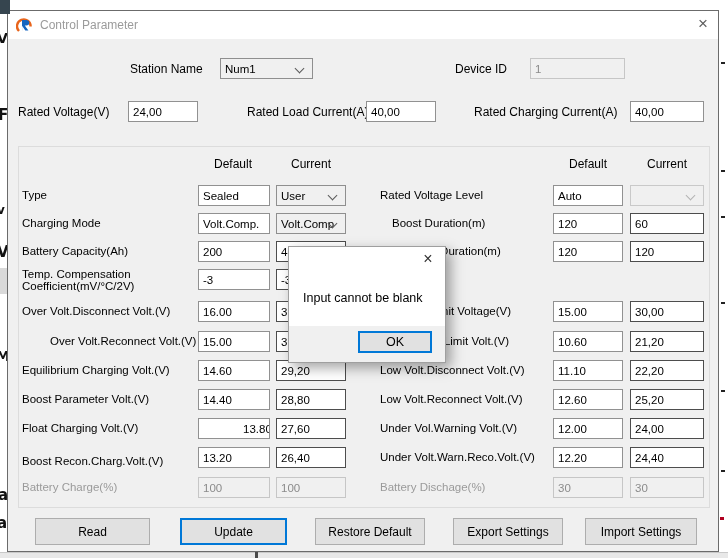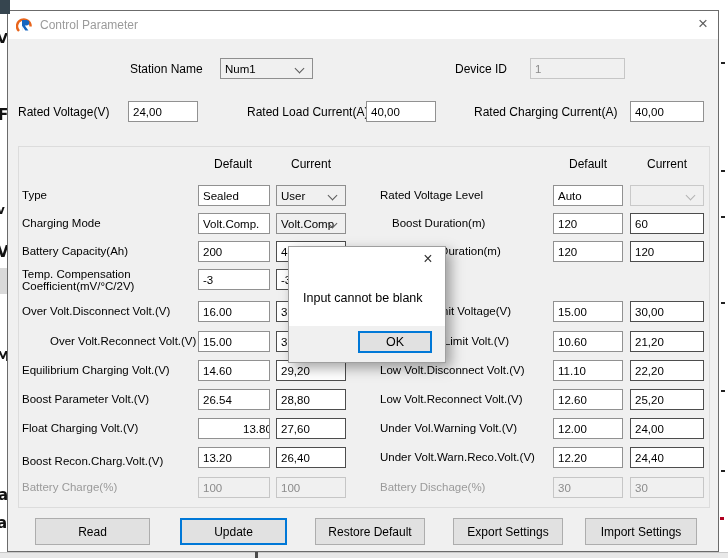--- a/index.html
+++ b/index.html
@@ -113,21 +113,21 @@
         <div class="row-lbl" style="left: 14px; top: 290px; width: 172px; height: 21px;">Over Volt.Disconnect Volt.(V)</div>
         <div class="field" style="left: 190px; top: 290px; width: 72px;">16.00</div>
         <div class="field current" style="left: 268px; top: 290px; width: 70px;">32,00</div>
         <div class="row-lbl" style="left: 14px; top: 320px; width: 172px; height: 21px; margin-left: 28px;">Over Volt.Reconnect Volt.(V)</div>
         <div class="field" style="left: 190px; top: 320px; width: 72px;">15.00</div>
         <div class="field current" style="left: 268px; top: 320px; width: 70px;">30,00</div>
         <div class="row-lbl" style="left: 14px; top: 349px; width: 172px; height: 21px;">Equilibrium Charging Volt.(V)</div>
         <div class="field" style="left: 190px; top: 349px; width: 72px;">14.60</div>
         <div class="field current" style="left: 268px; top: 349px; width: 70px;">29,20</div>
         <div class="row-lbl" style="left: 14px; top: 378px; width: 172px; height: 21px;">Boost Parameter Volt.(V)</div>
-        <div class="field" style="left: 190px; top: 378px; width: 72px;">26.54</div>
+        <div class="field" style="left: 190px; top: 378px; width: 72px;">14.40</div>
         <div class="field current" style="left: 268px; top: 378px; width: 70px;">28,80</div>
         <div class="row-lbl" style="left: 14px; top: 407px; width: 172px; height: 21px;">Float Charging Volt.(V)</div>
         <div class="field" style="left: 190px; top: 407px; width: 72px; padding-left: 44px;">13.80</div>
         <div class="field current" style="left: 268px; top: 407px; width: 70px;">27,60</div>
         <div class="row-lbl" style="left: 14px; top: 440px; width: 172px; height: 21px;">Boost Recon.Charg.Volt.(V)</div>
         <div class="field" style="left: 190px; top: 436px; width: 72px;">13.20</div>
         <div class="field current" style="left: 268px; top: 436px; width: 70px;">26,40</div>
         <div class="row-lbl disabled" style="left: 14px; top: 466px; width: 172px; height: 21px;">Battery Charge(%)</div>
         <div class="field disabled" style="left: 190px; top: 466px; width: 72px;">100</div>
         <div class="field current disabled" style="left: 268px; top: 466px; width: 70px;">100</div>

